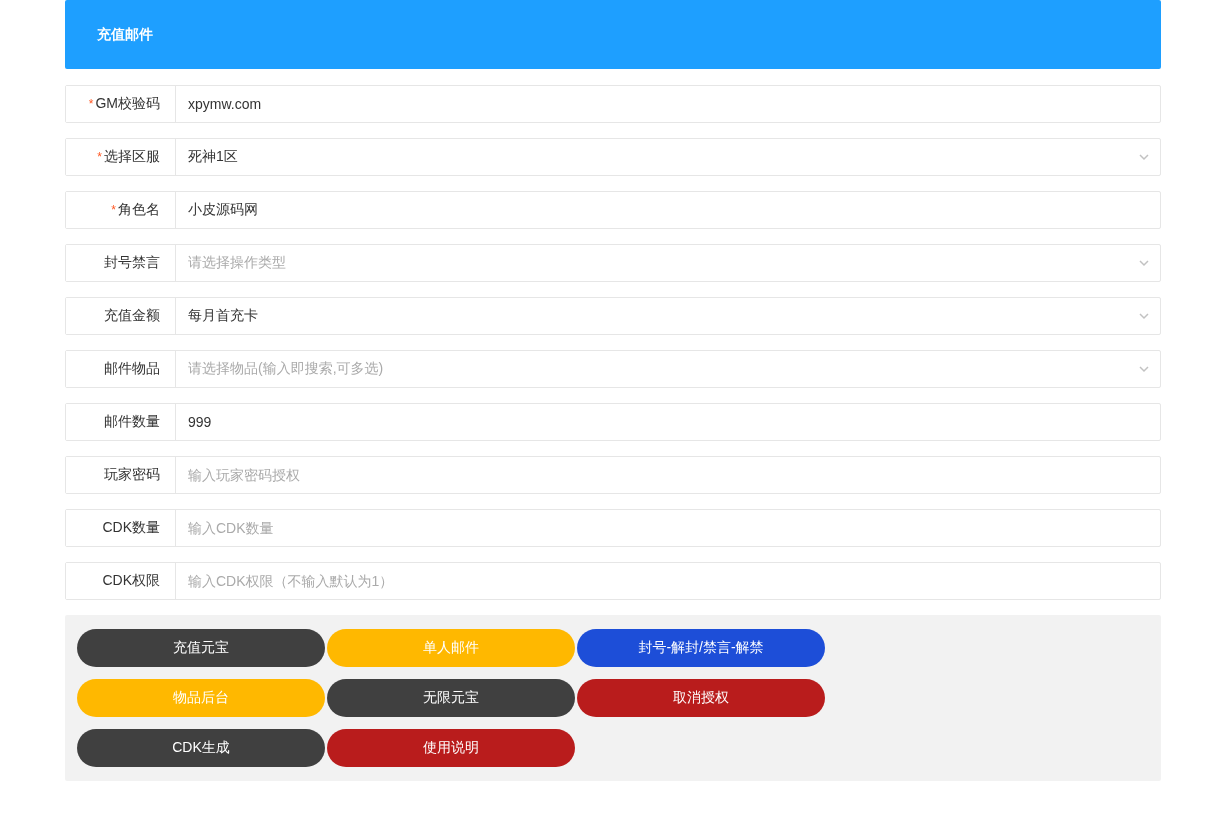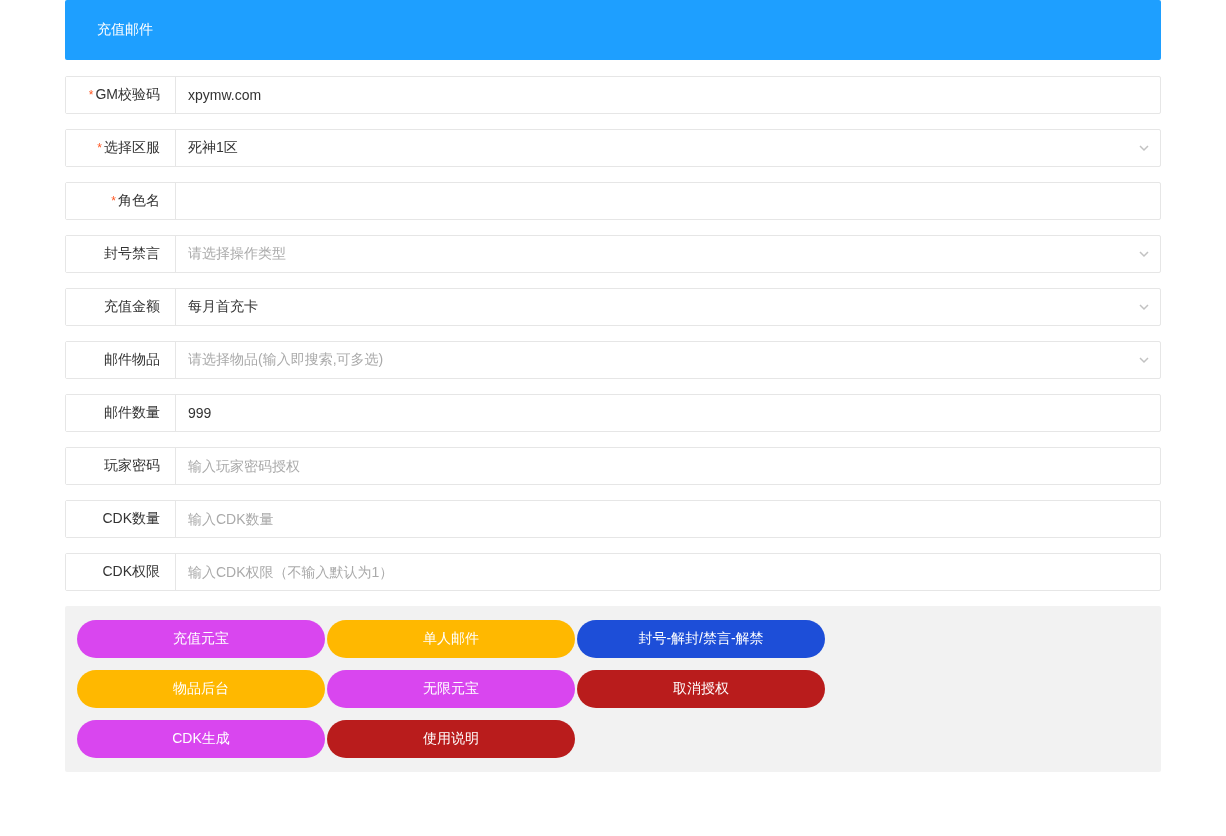--- a/index.html
+++ b/index.html
@@ -9,27 +9,28 @@
       font-size: 14px;
       color: #333;
     }
     .container {
       width: 1226px;
       padding: 0 65px 20px 65px;
     }
     .header-banner {
       background: #1e9fff;
       color: #fff;
-      height: 60px;
+      height: 69px;
       display: flex;
       align-items: center;
       padding: 0 32px;
       border-radius: 2px;
       margin-bottom: 16px;
       font-size: 14px;
+      font-weight: bold;
     }
     .form-row {
       display: flex;
       border: 1px solid #e6e6e6;
       border-radius: 2px;
       margin-bottom: 15px;
       height: 38px;
       background: #fff;
     }
     .form-label {
@@ -101,21 +102,21 @@
       height: 38px;
       border: none;
       border-radius: 100px;
       color: #fff;
       font-size: 14px;
       cursor: pointer;
       display: flex;
       align-items: center;
       justify-content: center;
     }
-    .btn-blue { background: #d946ef; }
+    .btn-blue { background: #404040; }
     .btn-orange-light { background: #ffb800; }
     .btn-blue2 { background: #1d4ed8; }
     .btn-orange { background: #b91c1c; }
   </style>
 </head>
 <body>
 
 <div class="container">
 
   <div class="header-banner">
@@ -145,20 +146,23 @@
           </svg>
       </span>
     </div>
   </div>
 
   <div class="form-row">
     <div class="form-label">
       <span class="required">*</span>
       <span>角色名</span>
     </div>
+    <div class="form-input-wrap">
+      <input class="form-input" type="text" value="小皮源码网" style="">
+    </div>
   </div>
 
   <div class="form-row">
     <div class="form-label">
       <span>封号禁言</span>
     </div>
     <div class="form-input-wrap">
       <div class="form-select-text placeholder">请选择操作类型</div>
       <span class="chevron">
         <svg width="12" height="12" viewBox="0 0 12 12">

